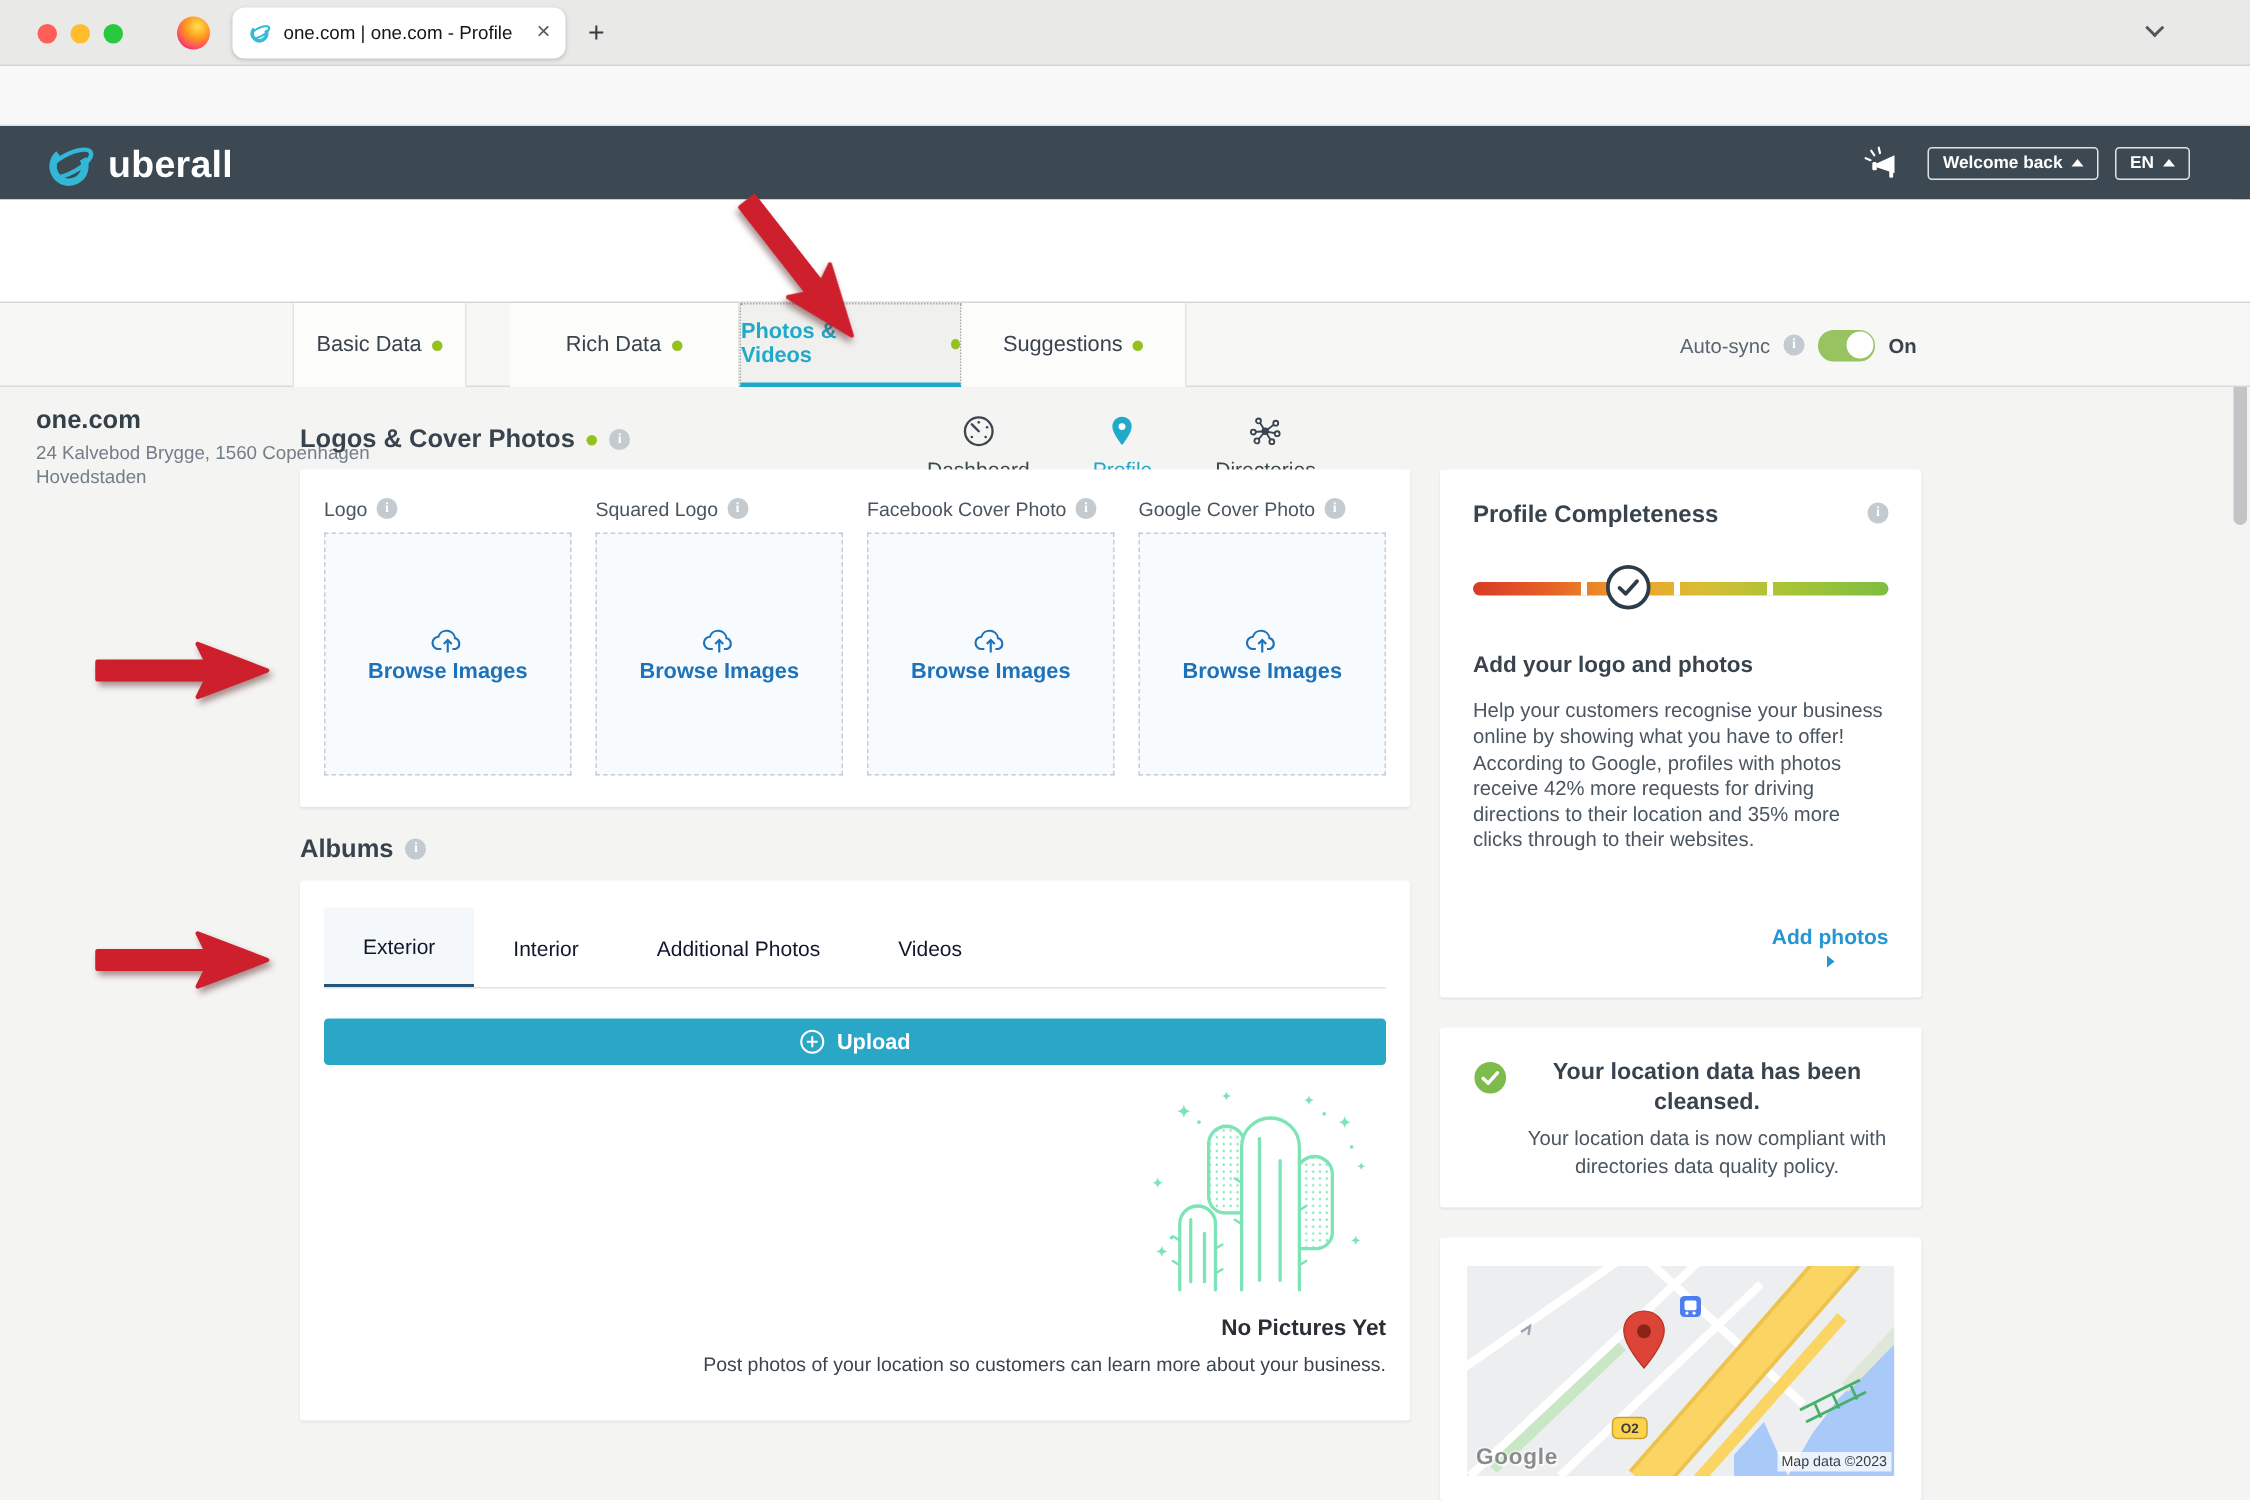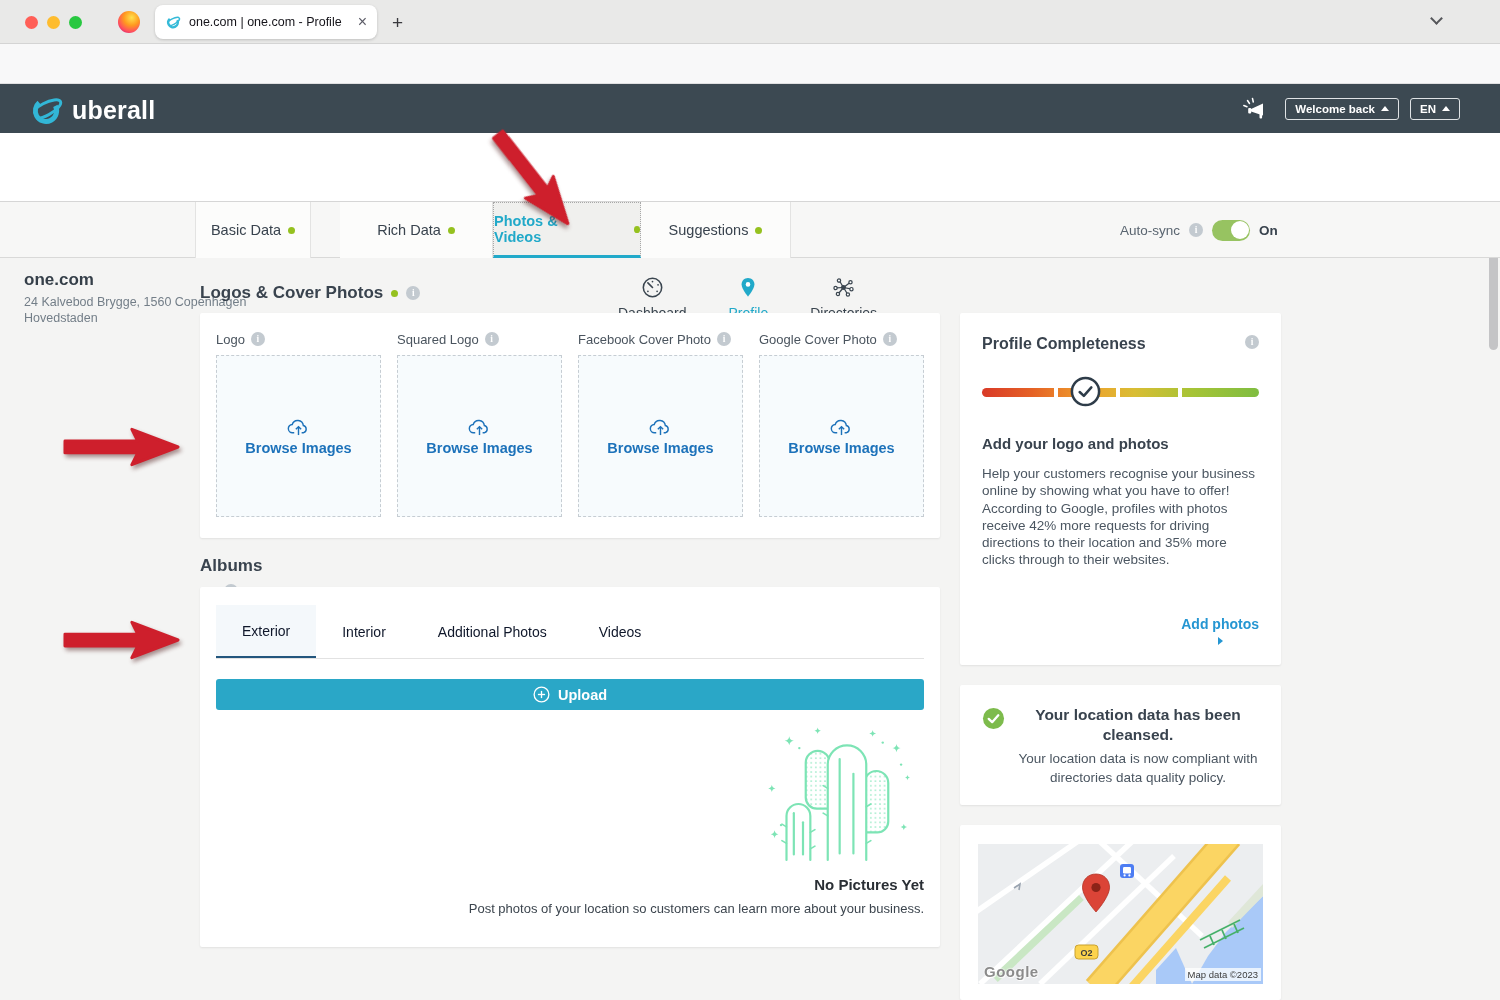--- a/index.html
+++ b/index.html
@@ -67,21 +67,21 @@
   .as-label { font-size:13.5px; color:#5a6570; }
   .toggle { width:38px; height:21px; border-radius:11px; background:#97c361; position:relative; cursor:pointer; }
   .toggle .knob { position:absolute; right:1.5px; top:1.5px; width:18px; height:18px; border-radius:50%; background:#fff; }
   .as-state { font-size:13.5px; font-weight:700; color:#39434e; }
   .info { width:14px; height:14px; border-radius:50%; background:#c3cad0; display:inline-flex; align-items:center; justify-content:center; flex:none; }
   .info::after { content:"i"; color:#fff; font-size:9.5px; font-weight:700; font-family:"Liberation Serif",serif; }
 
   
   .sec-heading { font-size:17px; font-weight:600; color:#39434e; display:flex; align-items:center; gap:8px; }
   .h-logos { left:200px; top:283px; }
-  .h-albums { left:200px; top:556px;flex-direction:column; }
+  .h-albums { left:200px; top:556px; }
   .card { background:#fff; border-radius:2px; box-shadow:0 1px 2px rgba(0,0,0,.08); }
   .card-logos { left:200px; top:313px; width:740px; height:225px; padding:16px; }
   .uprow { display:flex; gap:16px; }
   .upcol { width:165px; }
   .up-label { font-size:13px; color:#4a545e; display:flex; align-items:center; gap:6px; height:20px; margin-bottom:6px; }
   .upbox { width:165px; height:162px; border:1px dashed #c6cdd3; background:#f7fbfd; display:flex; flex-direction:column;
     align-items:center; justify-content:center; gap:4px; cursor:pointer; }
   .browse { font-size:14.5px; font-weight:700; color:#1d72ba; }
 
   .card-albums { left:200px; top:587px; width:740px; height:360px; padding:16px; }

